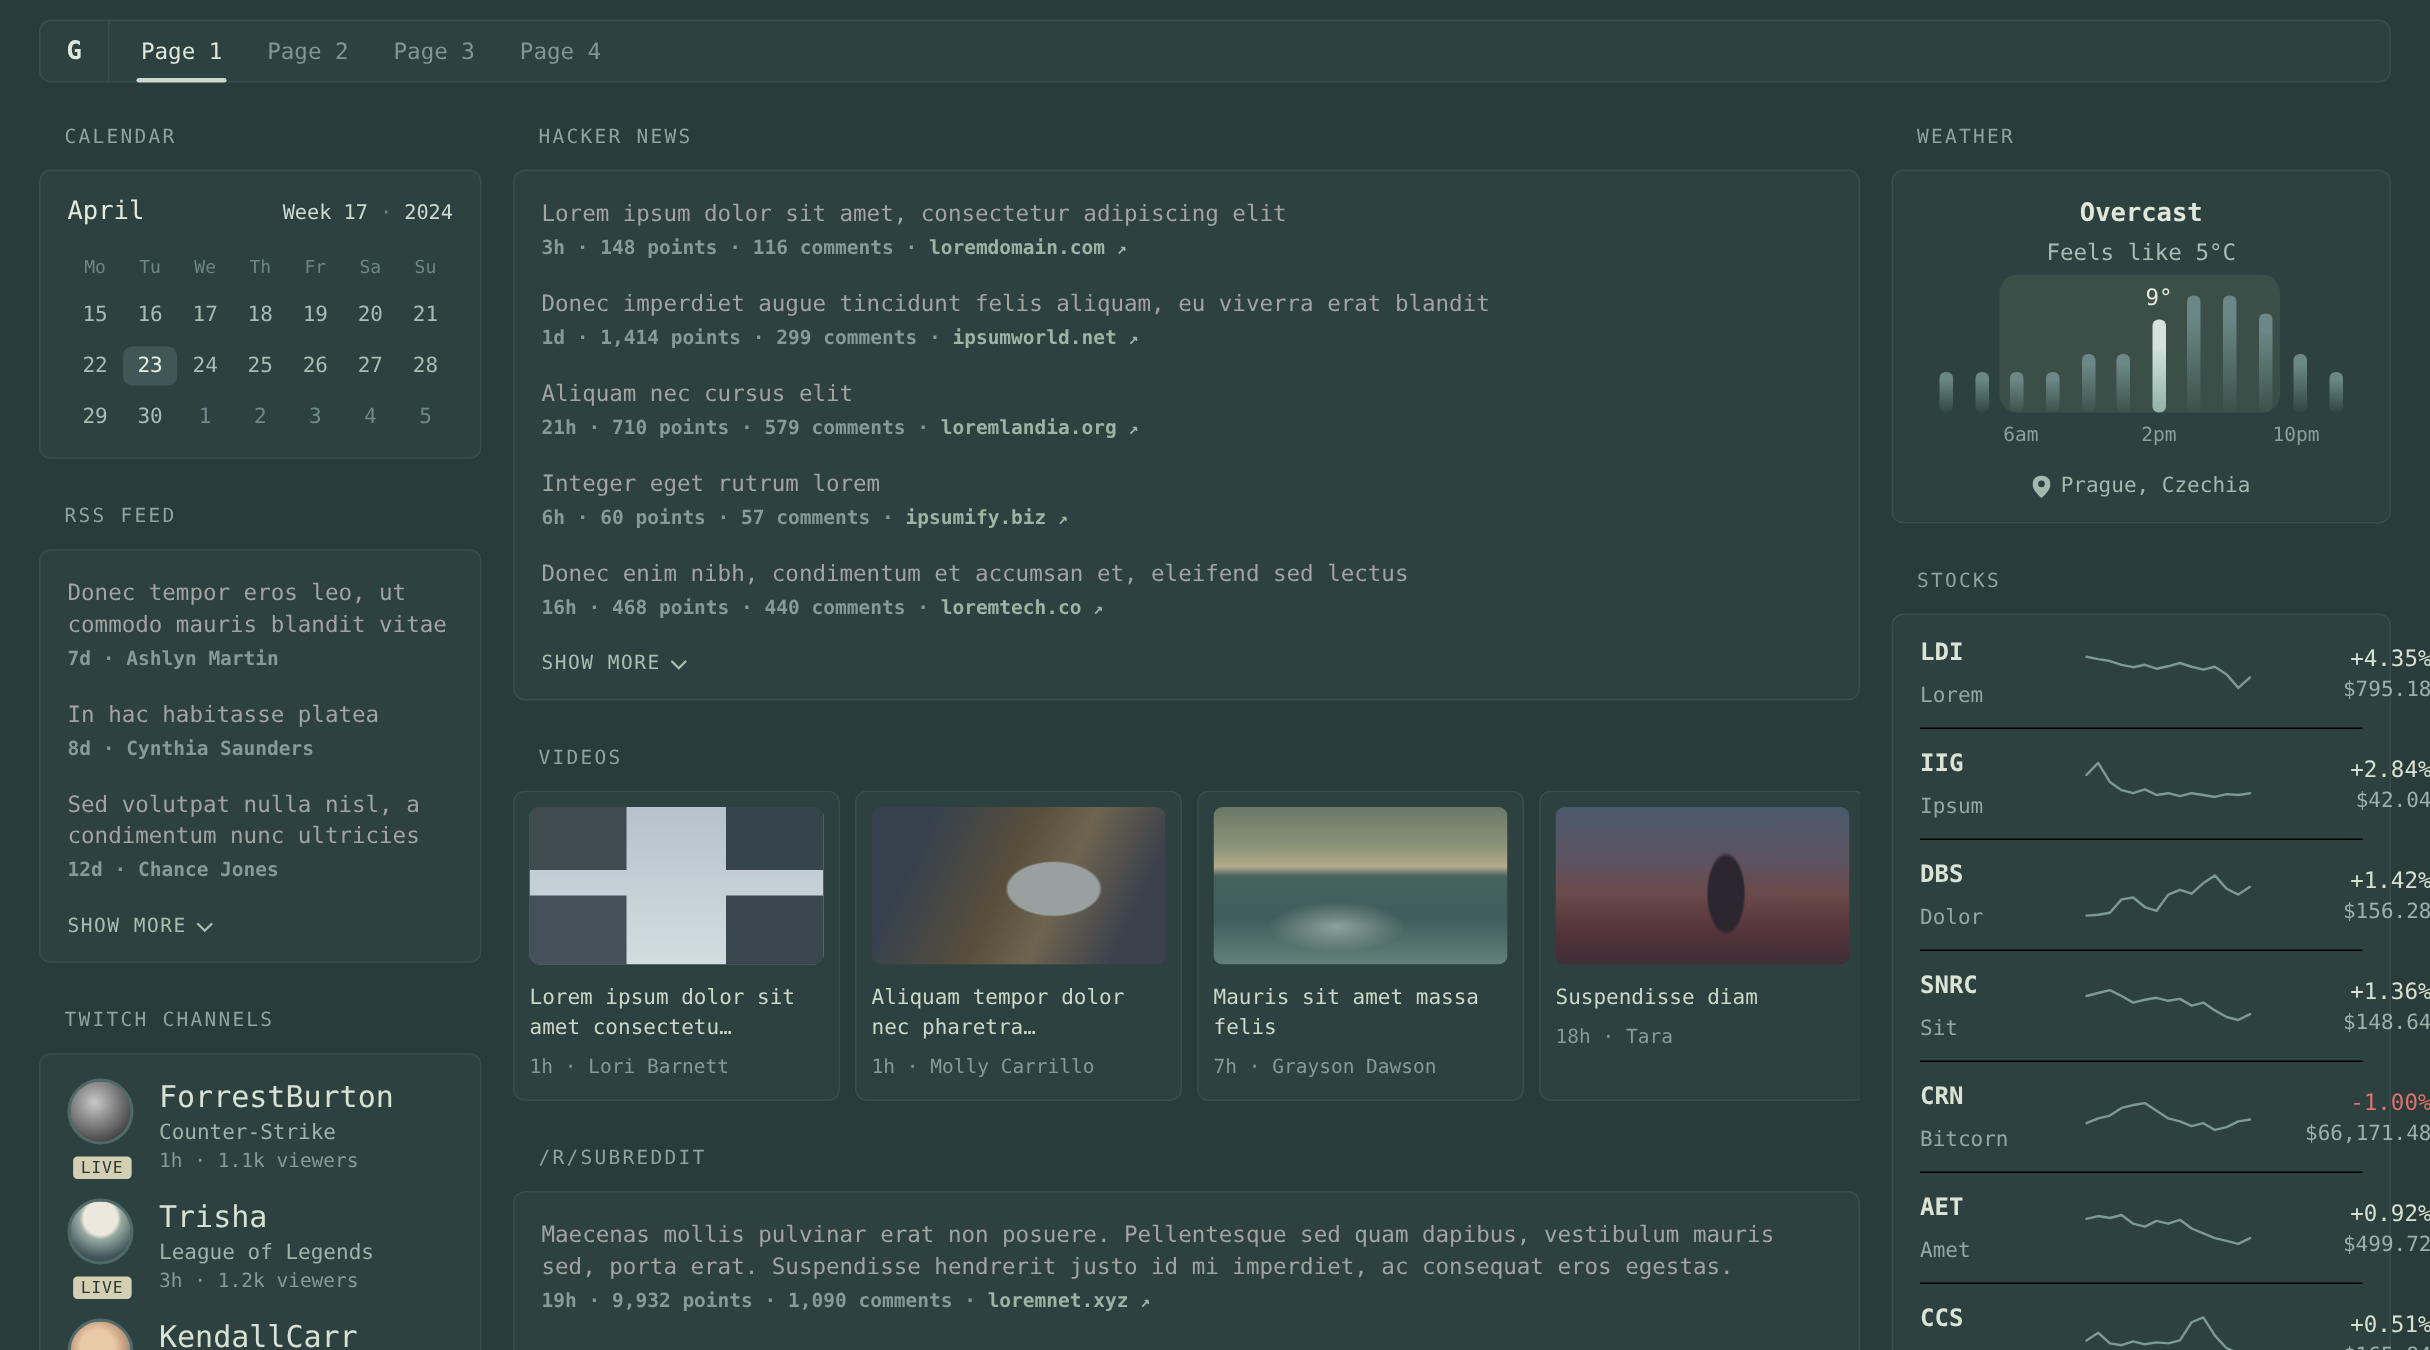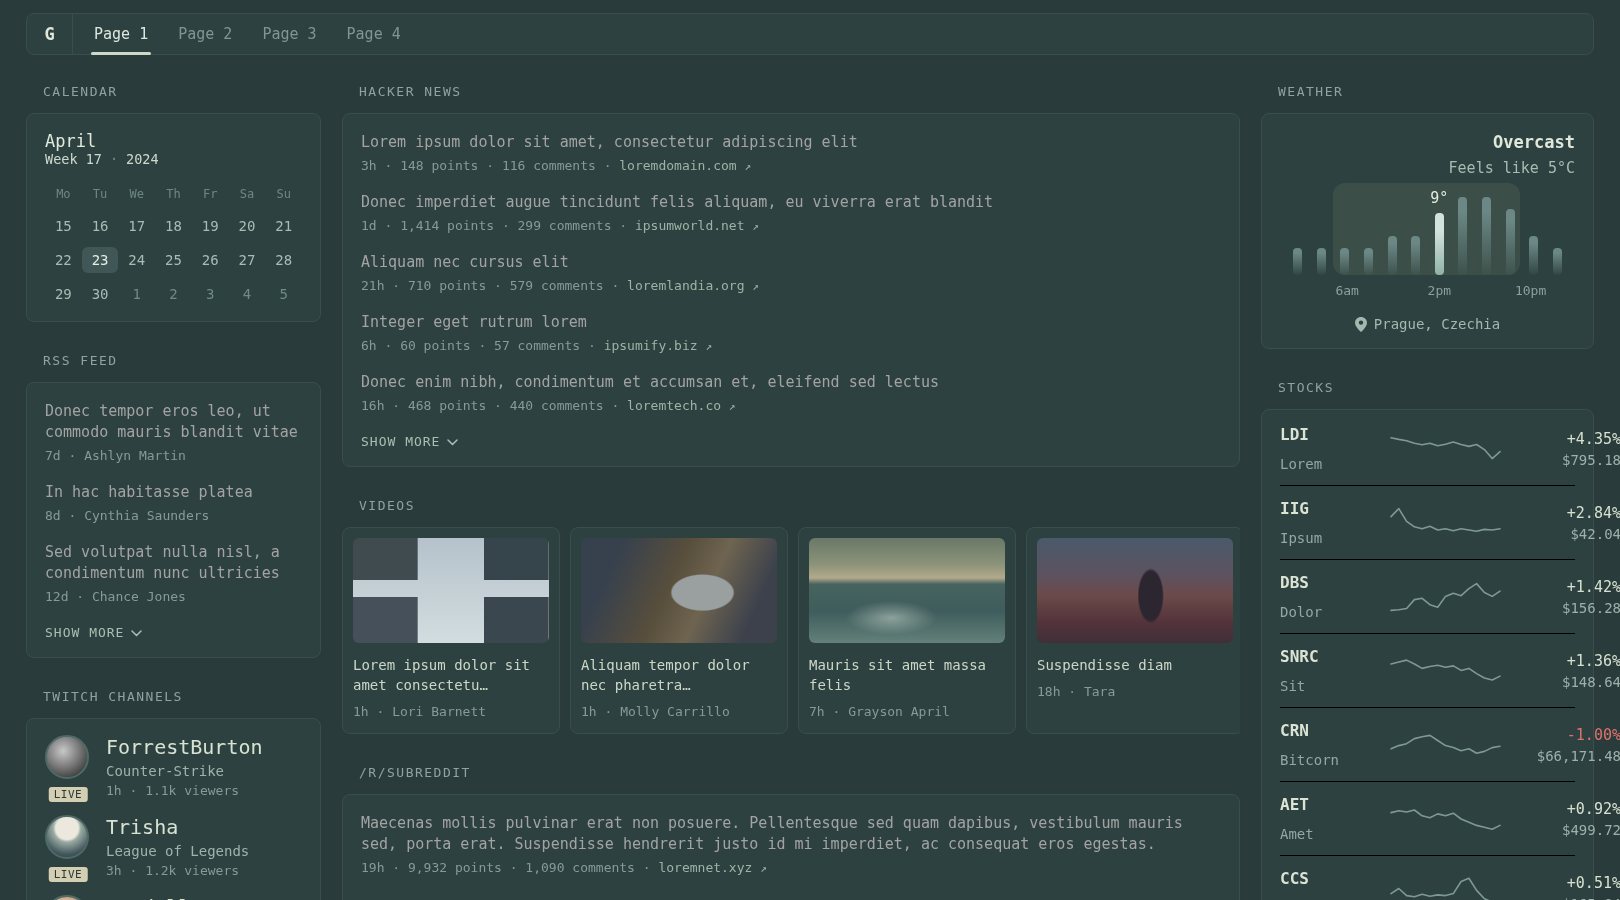--- a/index.html
+++ b/index.html
@@ -44,38 +44,38 @@
   .section-title {
     margin: 0 0 14px 17px; font-size: 13px; font-weight: normal;
     letter-spacing: 1.5px; color: #8ea49e;
   }
   .card {
     background: #2e4141; border: 1px solid #3a4e4e; border-radius: 8px;
   }
 
   
   .cal-card { padding: 17px 18px 14px; }
-  .cal-head { display: flex; justify-content: space-between; align-items: baseline; flex-direction: column; }
+  .cal-head { display: flex; justify-content: space-between; align-items: baseline; }
   .cal-month { font-size: 17px; color: #e2eadc; }
   .cal-week { font-size: 13.5px; color: #cdd9cd; display: flex; gap: 8px; }
   .cal-week .sep { color: #708a87; }
   .cal-grid {
     display: grid; grid-template-columns: repeat(7, 1fr);
     row-gap: 8px; margin-top: 16px; text-align: center;
   }
   .cal-dow { font-size: 12px; color: #6d8784; padding: 4px 0; }
   .cal-day { font-size: 14px; color: #a9bcb4; padding: 5px 0; border-radius: 6px; }
   .cal-day.dim { color: #70898a; }
   .cal-day.sel { background: #415656; color: #e6eee1; }
 
   
   .feed-card { padding: 18px 18px 16px; }
   .feed-item { margin-bottom: 19px; }
   .feed-title { color: #a3a3a3; font-size: 15px; line-height: 21px; cursor: pointer; }
-  .feed-meta { margin-top: 5px; font-size: 13px; color: #859b97; }
+  .feed-meta { margin-top: 5px; font-size: 13px; color: #859b97; font-weight: bold; }
   .feed-meta a { color: #9cb4a4; text-decoration: none; cursor: pointer; }
   .ext { font-size: 11px; color: #9cb4a4; }
   .show-more {
     display: inline-flex; align-items: center; gap: 7px;
     font-size: 13px; letter-spacing: 1px; color: #a9bfb2; cursor: pointer; margin-top: 2px;
   }
   .chev { display: inline-block; margin-top: 1px; }
 
   
   .tw-card { padding: 16px 18px; }
@@ -116,21 +116,21 @@
   .thumb-4 { background:
       linear-gradient(#3f5650,#3f5650) 50% 36%/56% 7% no-repeat,
       linear-gradient(180deg,#8fa49b 0%,#7d9a92 40%,#5d8177 65%,#49706c 100%); }
   .thumb-5 { background:
       radial-gradient(ellipse 20px 42px at 58% 55%, #2c2630 0 58%, rgba(0,0,0,0) 66%),
       linear-gradient(180deg,#4a5a6b 0%,#5d5260 35%,#6b4a4a 55%,#54333b 80%,#402f38 100%); }
   .video-title { margin-top: 12px; font-size: 14px; line-height: 20px; color: #ccd8c7; }
   .video-meta { margin-top: 9px; font-size: 13px; color: #859b97; white-space: nowrap; }
 
   
-  .w-card { padding: 18px 18px 16px; text-align: right; }
+  .w-card { padding: 18px 18px 16px; text-align: center; }
   .w-cond { font-size: 17px; font-weight: bold; color: #dfe8da; }
   .w-feels { margin-top: 7px; font-size: 15px; color: #a7bcb2; }
   .w-chart { position: relative; margin: 20px 10px 0; height: 78px; }
   .daylight {
     position: absolute; left: 15.5%; width: 68%; top: -14px; bottom: 0;
     background: rgba(196, 206, 130, 0.09); border-radius: 12px;
   }
   .bars {
     position: absolute; inset: 0; display: flex;
     align-items: flex-end; justify-content: space-between; padding: 0 3px;
@@ -337,21 +337,21 @@
             <div class="video-meta">1h · Lori Barnett</div>
           </div>
           <div class="card video-card">
             <div class="thumb thumb-2"></div>
             <div class="video-title">Aliquam tempor dolor nec pharetra…</div>
             <div class="video-meta">1h · Molly Carrillo</div>
           </div>
           <div class="card video-card">
             <div class="thumb thumb-3"></div>
             <div class="video-title">Mauris sit amet massa felis</div>
-            <div class="video-meta">7h · Grayson April</div>
+            <div class="video-meta">7h · Grayson Dawson</div>
           </div>
           <div class="card video-card">
             <div class="thumb thumb-5"></div>
             <div class="video-title">Suspendisse diam</div>
             <div class="video-meta">18h · Tara</div>
           </div>
         </div>
       </section>
 
       <section class="widget">

